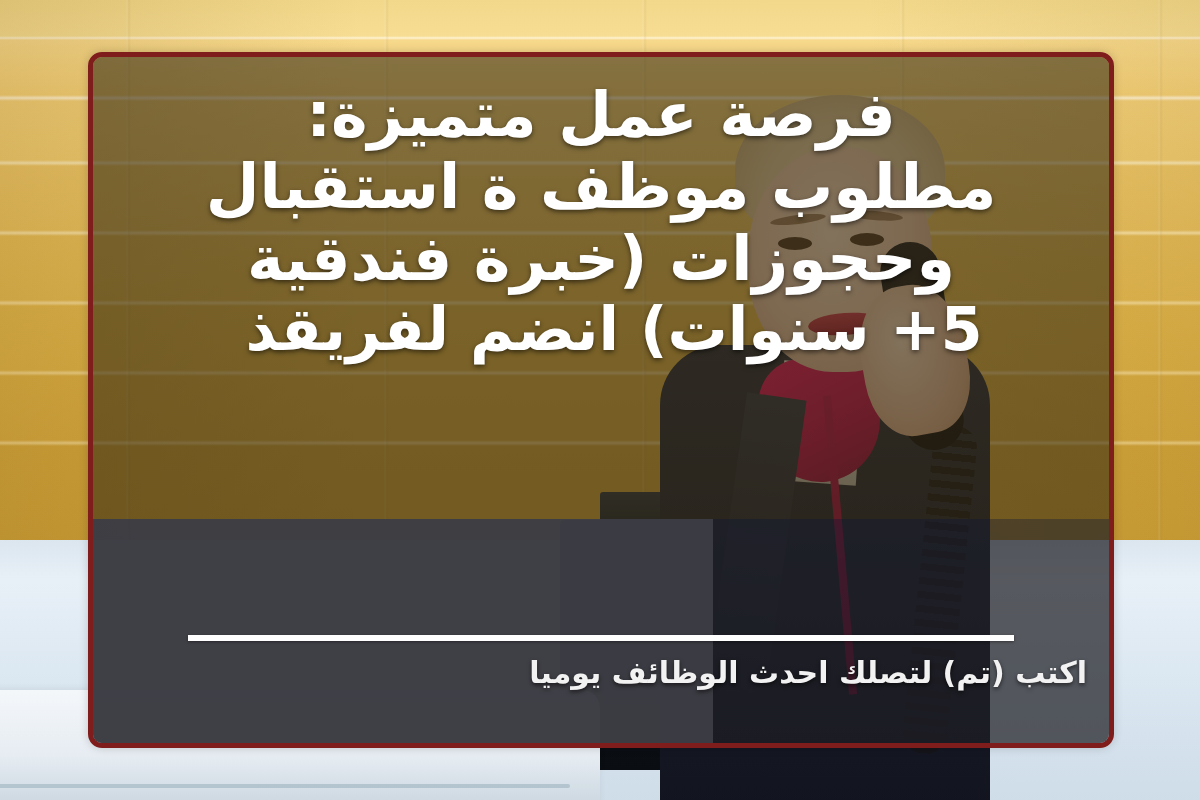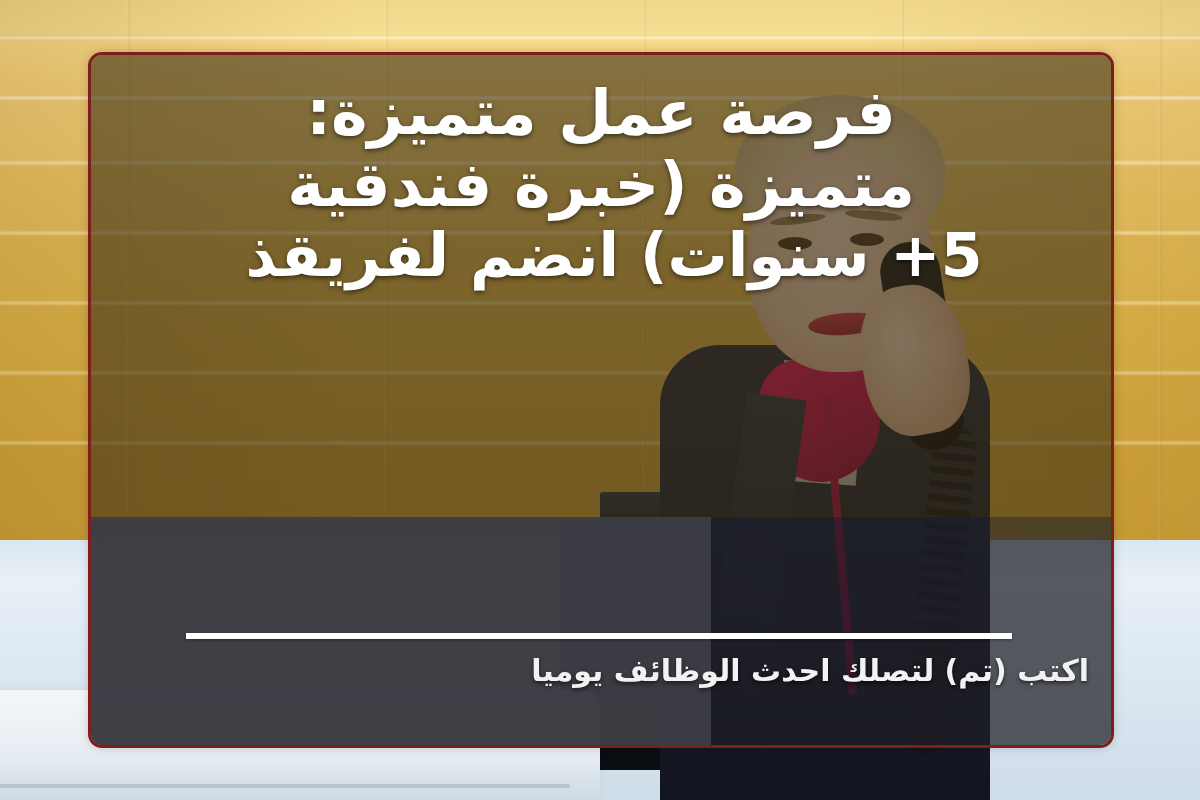--- a/index.html
+++ b/index.html
@@ -147,21 +147,21 @@
     position:absolute; left:278px; top:330px; width:44px; height:330px;
     background:repeating-linear-gradient(180deg,#14141a 0px,#14141a 7px,rgba(0,0,0,0) 7px,rgba(0,0,0,0) 14px);
     border-radius:22px;
     transform:rotate(6deg);
   }
 
   
   .frame {
     position:absolute;
     left:88px; top:52px; width:1026px; height:696px;
-    border:3px solid #7f1d1d;
+    border:5px solid #7f1d1d;
     border-radius:14px;
     overflow:hidden;
     box-shadow:0 0 10px rgba(0,0,0,.18);
   }
   .tint-top {
     position:absolute; left:0; top:0; right:0; height:462px;
     background:rgba(52,42,18,.58);
   }
   .tint-bot {
     position:absolute; left:0; top:462px; right:0; bottom:0;
@@ -258,21 +258,22 @@
 </div>
 
 <div class="frame">
   <div class="tint-top"></div>
   <div class="tint-bot"></div>
   <div class="tint-bot-left"></div>
 
   <div class="content">
     <div class="headline">
       <span class="ln ln1">فرصة عمل متميزة:</span>
-      <span class="ln ln3">متميزة (خبرة فندقية</span>
+      <span class="ln ln2">مطلوب موظف ة استقبال</span>
+      <span class="ln ln3">وحجوزات (خبرة فندقية</span>
       <span class="ln ln4">5+ سنوات) انضم لفريقذ</span>
     </div>
 
     <div class="divider"></div>
 
     <div class="footer">
       <span class="tagline">اكتب (تم) لتصلك احدث الوظائف يوميا</span>
     </div>
   </div>
 </div>

